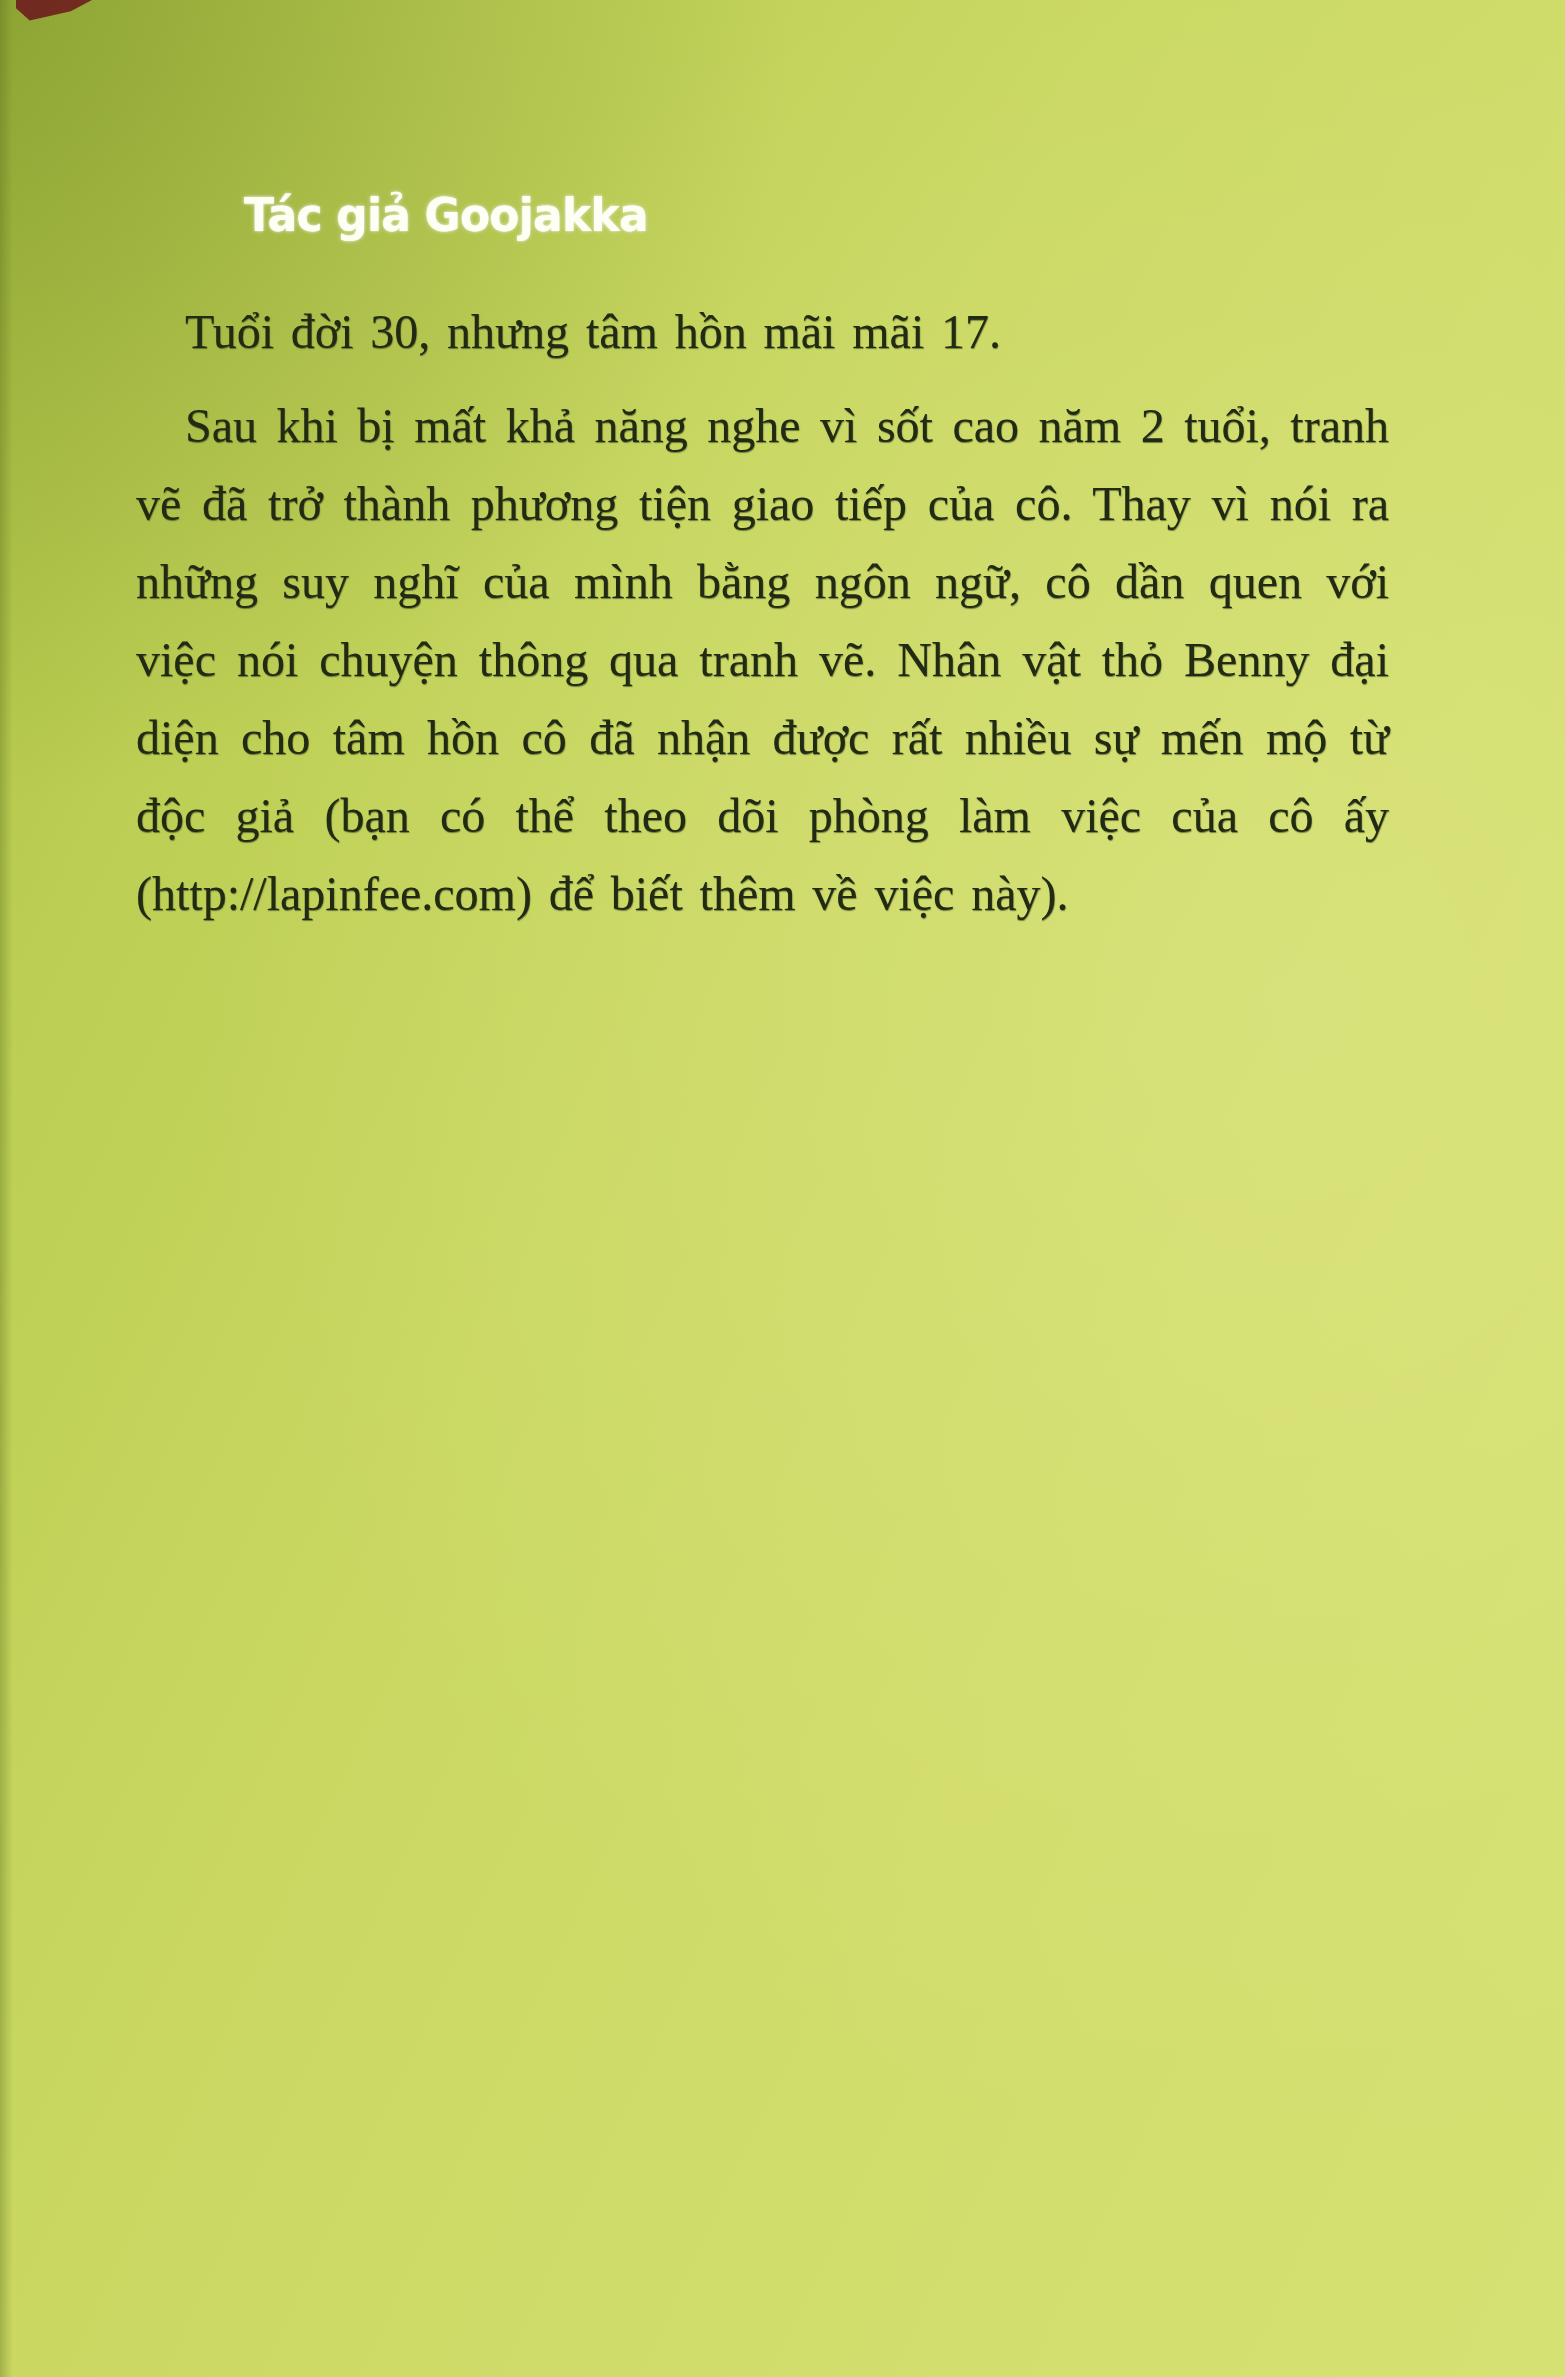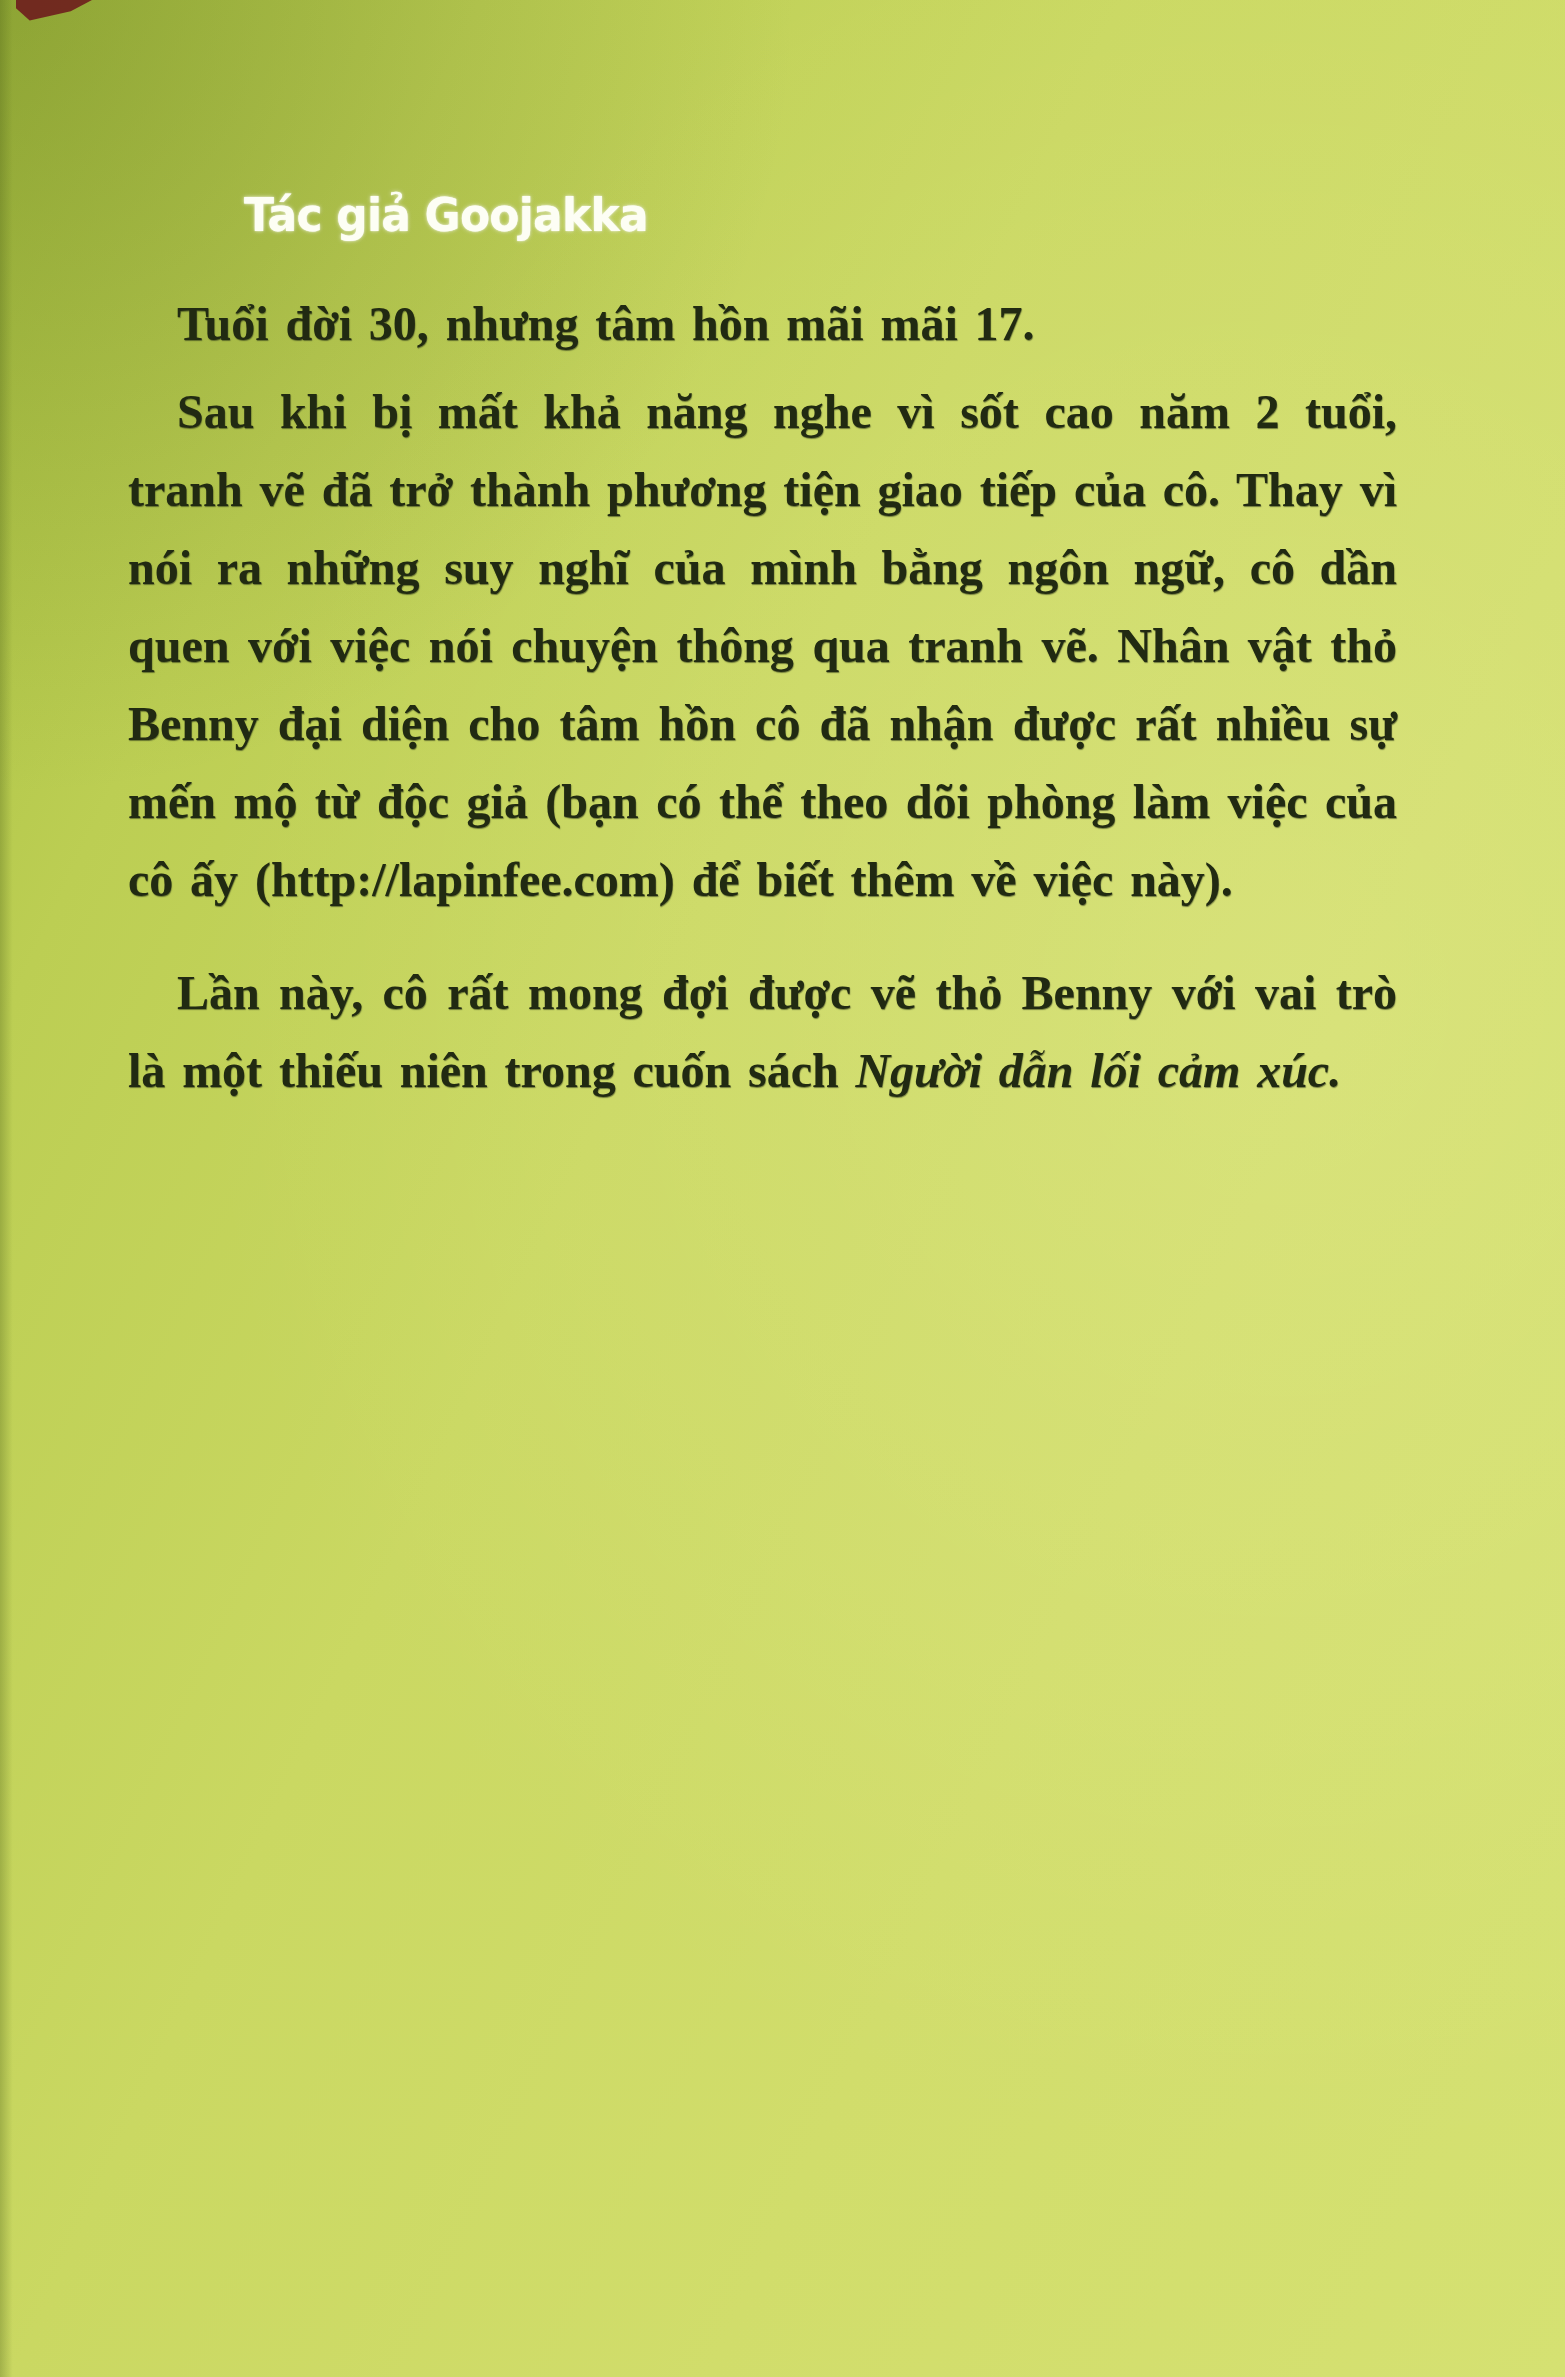--- a/index.html
+++ b/index.html
@@ -55,23 +55,22 @@
     width: 1285px;
     font-size: 48px;
     line-height: 78px;
     color: #212a12;
     text-align: justify;
     word-spacing: 4.8px;
     text-shadow: 0.5px 0.6px 1.1px rgba(33,42,18,0.55);
     filter: blur(0.3px);
   }
   .body-text p {
-    margin: 8px;
+    margin: 16px;
     text-indent: 49px;
-    font-weight: bold;
   }
   .body-text p + p {
     margin-top: 9.5px;
   }
   .body-text p.closing {
     margin-top: 35px;
   }
   .body-text i {
     font-style: italic;
   }
@@ -84,18 +83,17 @@
   <div class="corner-artifact"></div>
 
   <div class="heading">Tác giả Goojakka</div>
 
   <div class="body-text">
 
     <p>Tuổi đời 30, nhưng tâm hồn mãi mãi 17.</p>
 
     <p>Sau khi bị mất khả năng nghe vì sốt cao năm 2 tuổi, tranh vẽ đã trở thành phương tiện giao tiếp của cô. Thay vì nói ra những suy nghĩ của mình bằng ngôn ngữ, cô dần quen với việc nói chuyện thông qua tranh vẽ. Nhân vật thỏ Benny đại diện cho tâm hồn cô đã nhận được rất nhiều sự mến mộ từ độc giả (bạn có thể theo dõi phòng làm việc của cô ấy (http://lapinfee.com) để biết thêm về việc này).</p>
 
-    <p class="closing"><span>Lần này, cô rất mong đợi được vẽ thỏ Benny với vai trò là một thiếu niên trong cuốn sách </span><i>Người dẫn lối cảm xúc.</i></p>
 
   </div>
 
 </div>
 
 
 </body></html>

